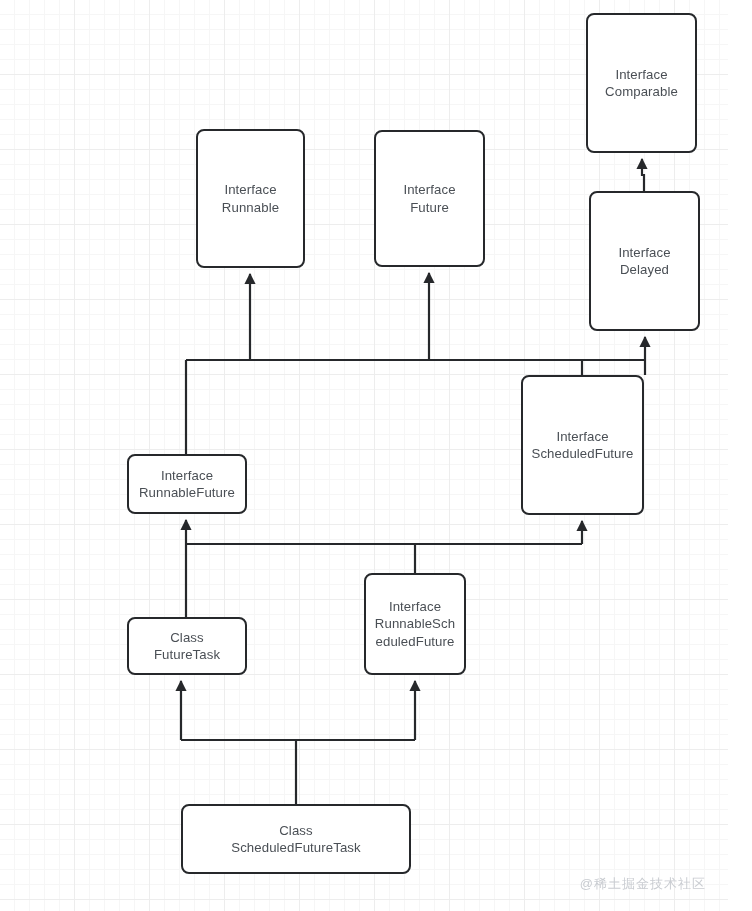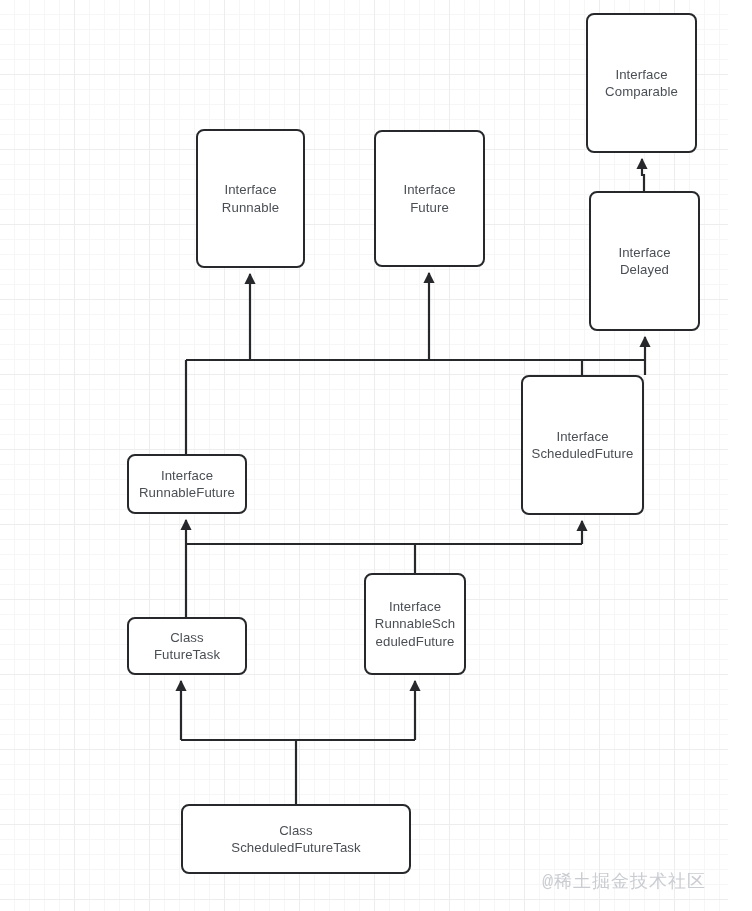--- a/index.html
+++ b/index.html
@@ -48,25 +48,25 @@
   }
   .node .txt {
     white-space: pre-line;
     padding: 0 6px;
   }
   #watermark {
     position: absolute;
     right: 22px;
     bottom: 18px;
     color: #c9ccd1;
-    font-size: 18px;
+    font-size: 13px;
     letter-spacing: 1px;
     white-space: nowrap;
     z-index: 3;
-    font-family: Liberation Mono, monospace;
+    font-family: Liberation Sans, sans-serif;
   }
 </style>
 </head>
 <body>
 
 <div id="canvas">
 
   <svg id="edges" viewBox="0 0 752 911" width="752" height="911" xmlns="http://www.w3.org/2000/svg">
     <defs>
       <marker id="arrow" viewBox="0 0 10 10" refX="9" refY="5" markerWidth="5.2" markerHeight="5.2" orient="auto-start-reverse">

